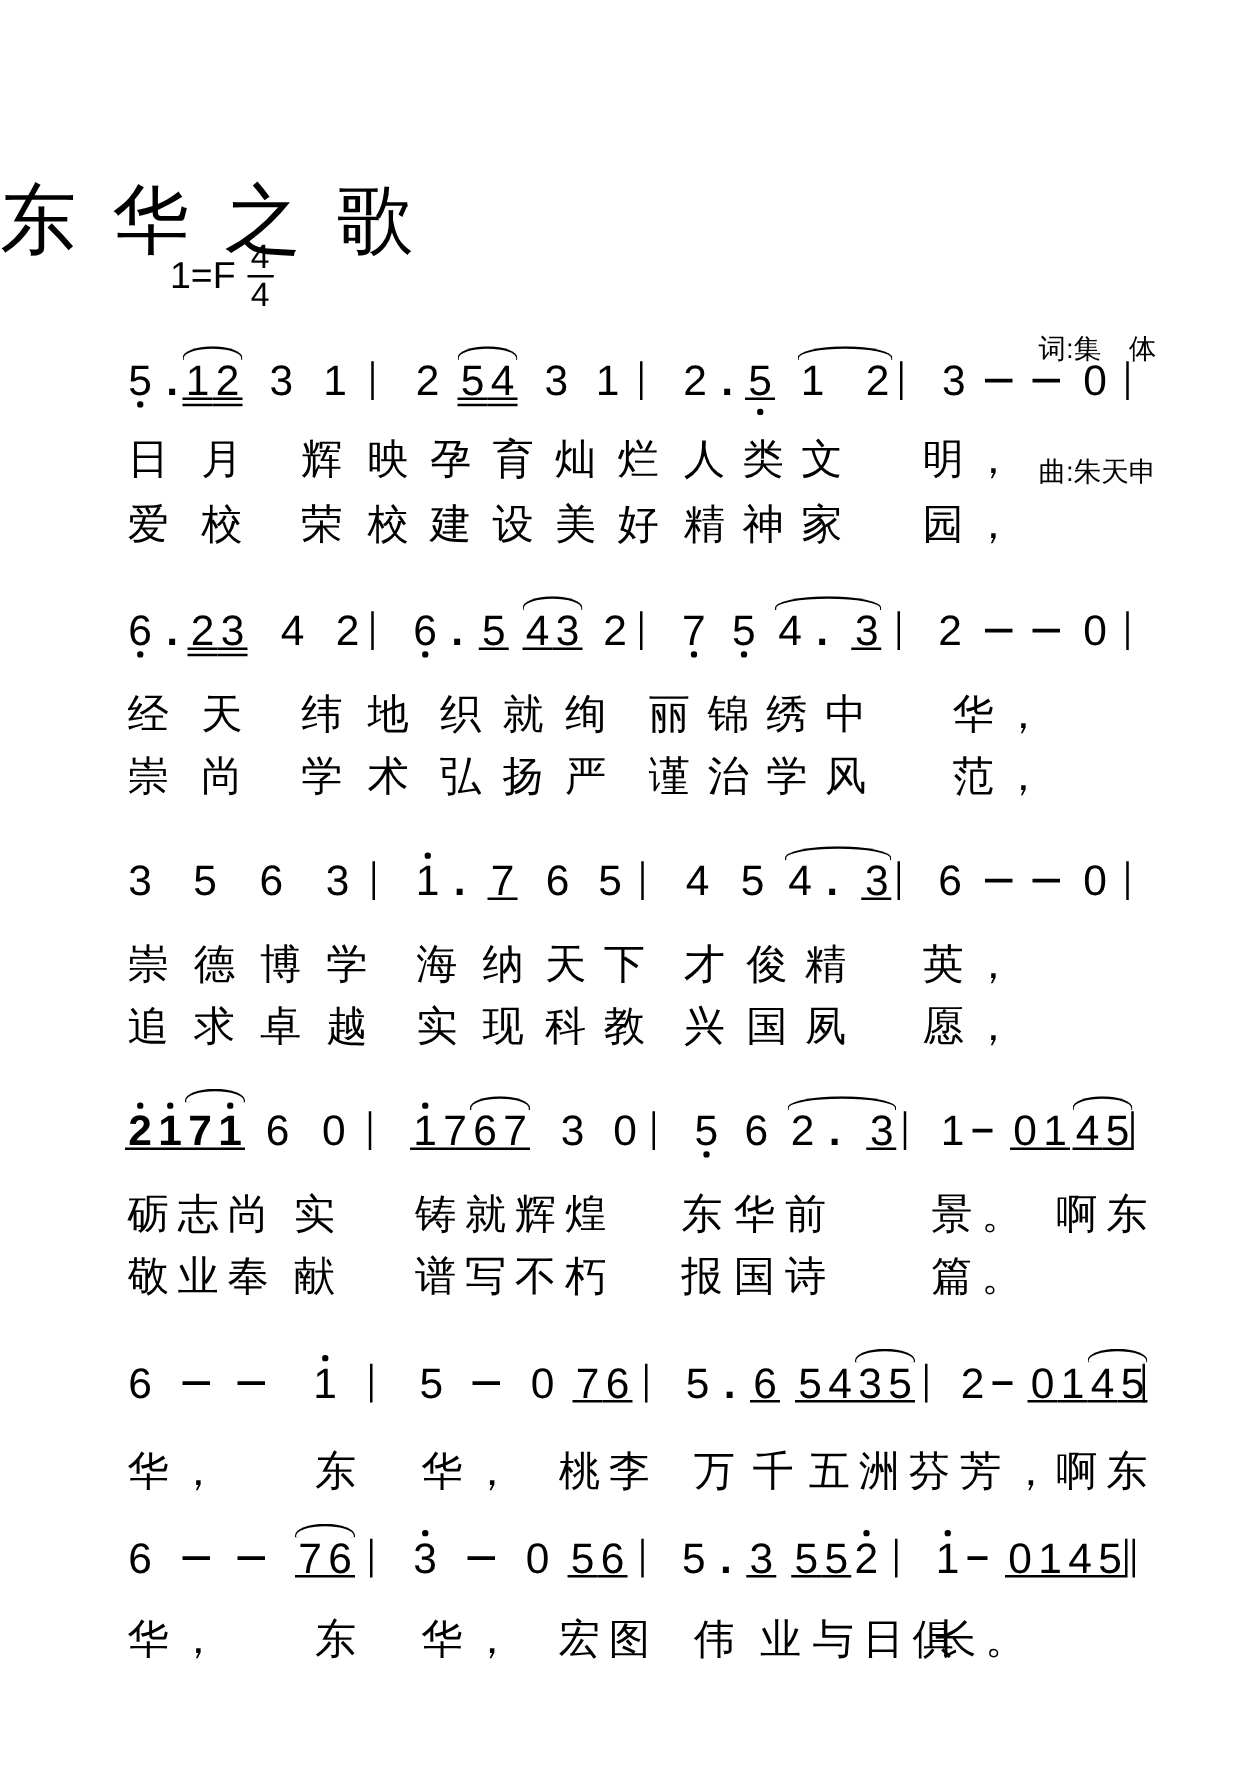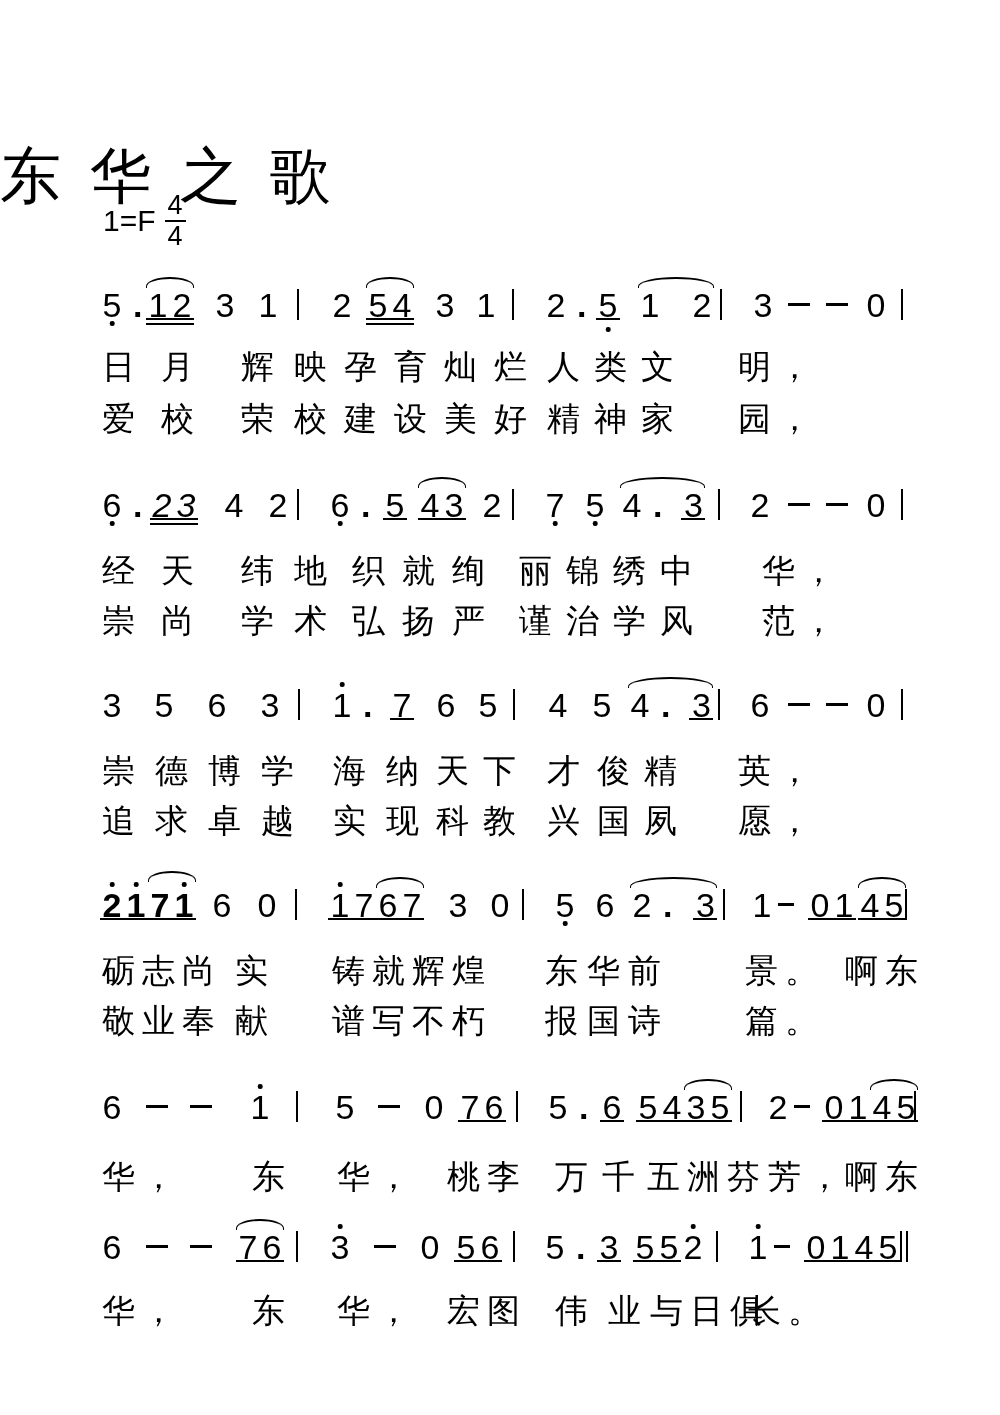--- a/index.html
+++ b/index.html
@@ -7,21 +7,21 @@
   .page {
     position:relative; width:1000px; height:1415px; background:#ffffff;
     font-family:"Liberation Sans","DejaVu Sans",sans-serif; color:#000;
     overflow:hidden; margin:0 auto;
   }
   .title {
     position:absolute; top:100px; left:0; right:0; 
     font-size:61px; font-weight:500; letter-spacing:6px; white-space:pre;margin-top:36px;
   }
   .keysig { position:absolute; left:103px; top:192px; display:flex; align-items:center; gap:9px; }
-  .tonality { font-size:30px; }
+  .tonality { font-size:30px;margin-left:33px; }
   .frac { display:flex; flex-direction:column; align-items:center; }
   .frac i { font-style:normal; font-size:27px; line-height:27px; }
   .frac b { width:21px; height:2px; background:#000; margin:1px 0; }
   .credits {
     position:absolute; right:75px; top:196px; text-align:right;
     font-size:22px; line-height:33px; white-space:pre;
   }
   .nrow { position:absolute; left:0; width:1000px; height:40px; }
   .lrow { position:absolute; left:0; width:1000px; height:40px; }
   .cell { position:absolute; top:0; white-space:nowrap; }
@@ -54,20 +54,24 @@
 
   <div class="keysig">
     <span class="tonality">1=F</span>
     <span class="frac">
       <i>4</i>
       <b></b>
       <i>4</i>
     </span>
   </div>
 
+  <div class="credits">
+    <div>词:集　体</div>
+    <div>曲:朱天申</div>
+  </div>
 
   <div id="score">
       <div class="nrow" style="top: 288px;">
         <span class="cell" style="left: 100px;"><span class="ch">5<i class="oct db"></i></span><span class="ch dotc">.</span></span>
         <span class="cell" style="left: 146px;"><span class="ch">1<i class="ul"></i><i class="ul ul2"></i></span><span class="ch">2<i class="ul"></i><i class="ul ul2"></i></span><i class="slur" style="left: 0px; width: 48px; top: -11px;"></i></span>
         <span class="cell" style="left: 213px;"><span class="ch">3</span></span>
         <span class="cell" style="left: 256px;"><span class="ch">1</span></span>
         <div class="bar" style="left: 297px;"></div>
         <span class="cell" style="left: 330px;"><span class="ch">2</span></span>
         <span class="cell" style="left: 366px;"><span class="ch">5<i class="ul"></i><i class="ul ul2"></i></span><span class="ch">4<i class="ul"></i><i class="ul ul2"></i></span><i class="slur" style="left: 0px; width: 48px; top: -11px;"></i></span>
@@ -107,21 +111,21 @@
         <span class="lseg" style="left: 394px;">设</span>
         <span class="lseg" style="left: 444px;">美</span>
         <span class="lseg" style="left: 494px;">好</span>
         <span class="lseg" style="left: 547px;">精</span>
         <span class="lseg" style="left: 594px;">神</span>
         <span class="lseg" style="left: 641px;">家</span>
         <span class="lseg" style="left: 738px;">园，</span>
       </div>
       <div class="nrow" style="top: 488px;">
         <span class="cell" style="left: 100px;"><span class="ch">6<i class="oct db"></i></span><span class="ch dotc">.</span></span>
-        <span class="cell" style="left: 150px; font-style: italic;"><span class="ch">2<i class="ul"></i><i class="ul ul2"></i></span><span class="ch">3<i class="ul"></i><i class="ul ul2"></i></span></span>
+        <span class="cell" style="left: 150px;"><span class="ch">2<i class="ul"></i><i class="ul ul2"></i></span><span class="ch">3<i class="ul"></i><i class="ul ul2"></i></span></span>
         <span class="cell" style="left: 222px;"><span class="ch">4</span></span>
         <span class="cell" style="left: 266px;"><span class="ch">2</span></span>
         <div class="bar" style="left: 297px;"></div>
         <span class="cell" style="left: 328px;"><span class="ch">6<i class="oct db"></i></span><span class="ch dotc">.</span></span>
         <span class="cell" style="left: 383px;"><span class="ch">5<i class="ul"></i></span></span>
         <span class="cell" style="left: 418px;"><span class="ch">4<i class="ul"></i></span><span class="ch">3<i class="ul"></i></span><i class="slur" style="left: 0px; width: 48px; top: -11px;"></i></span>
         <span class="cell" style="left: 480px;"><span class="ch">2</span></span>
         <div class="bar" style="left: 512px;"></div>
         <span class="cell" style="left: 543px;"><span class="ch">7<i class="oct db"></i></span></span>
         <span class="cell" style="left: 583px;"><span class="ch">5<i class="oct db"></i></span></span>

